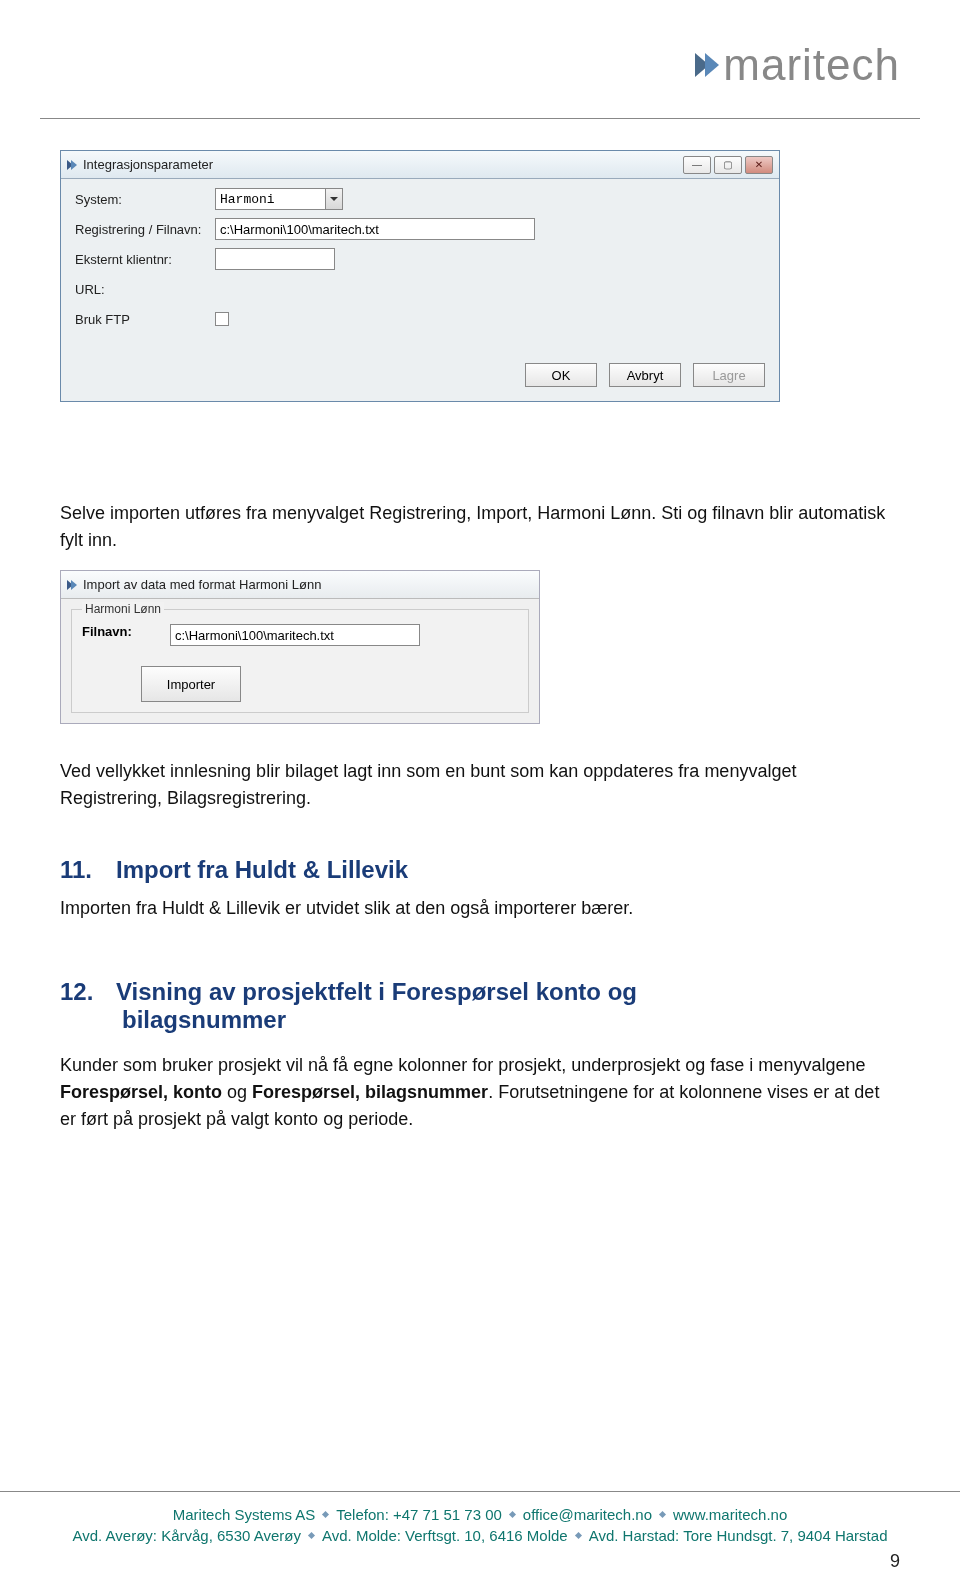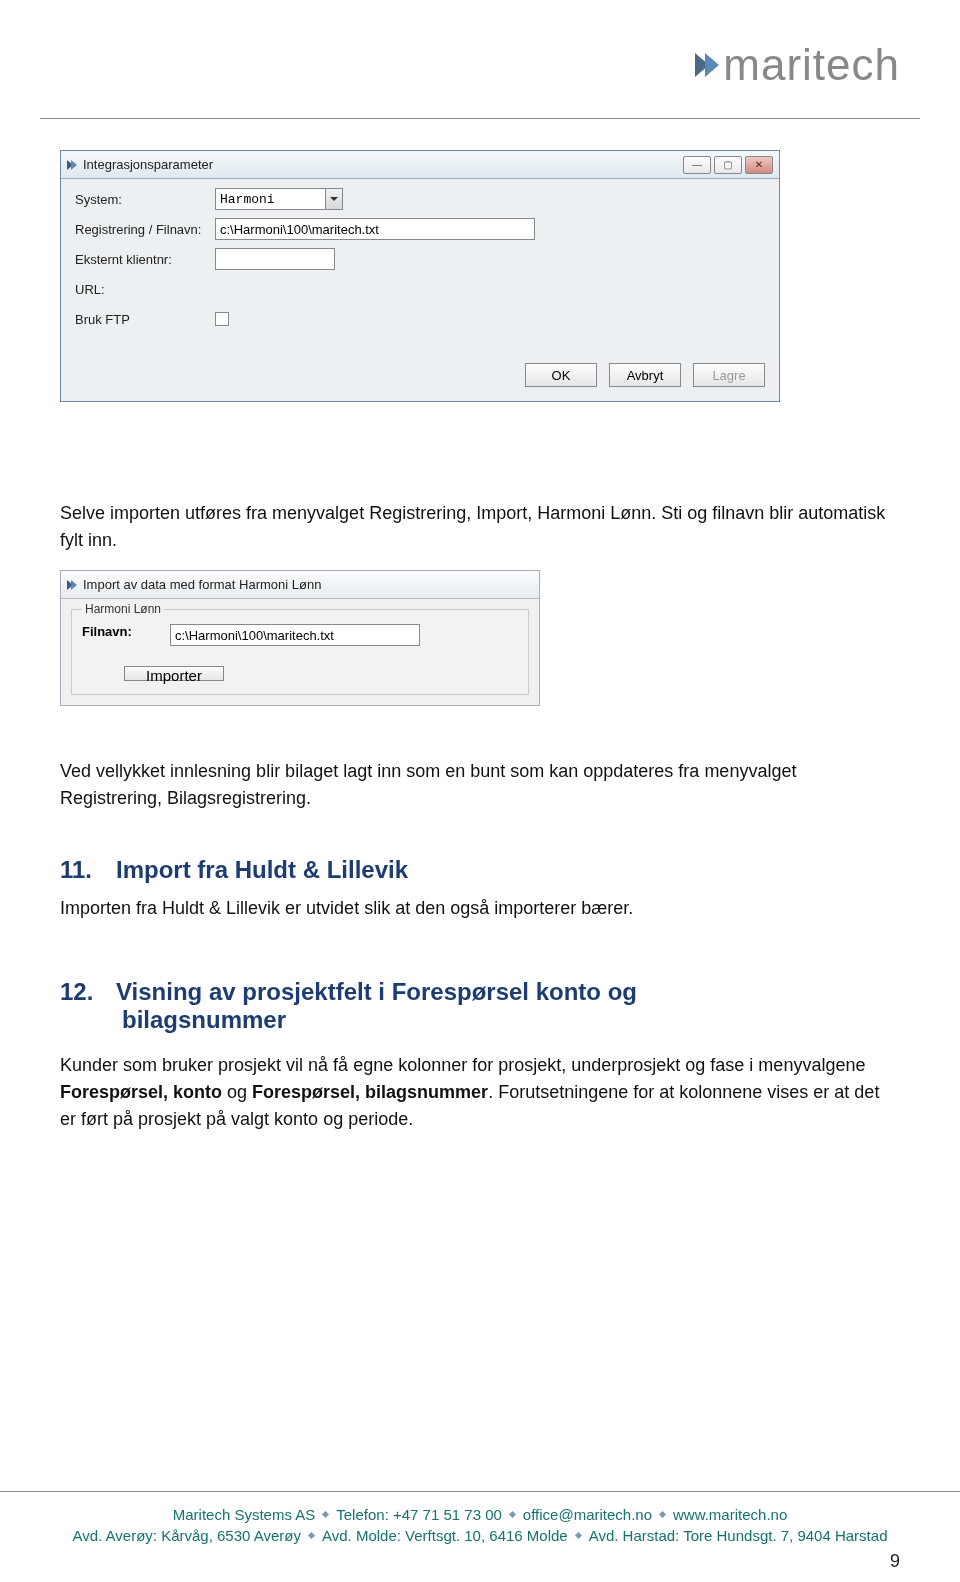--- a/index.html
+++ b/index.html
@@ -198,25 +198,25 @@
   .d2-input {
     border: 1px solid #888;
     height: 22px;
     width: 250px;
     background: #fff;
     padding: 2px 4px;
     font-size: 13px;
     font-family: Tahoma, sans-serif;
   }
   .d2-btn {
-    width: 100px; height: 15px;
+    width: 100px; height: 36px;
     border: 1px solid #888;
     background: linear-gradient(#fdfdfd,#e6e6e6);
-    font-size: 15px;
-    margin-left: 42px;
+    font-size: 13px;
+    margin-left: 59px;
   }
   .para2 { top: 758px; }
   .heading {
     position: absolute;
     left: 60px;
     width: 840px;
     font-family: Verdana, Arial, sans-serif;
     font-size: 24px;
     font-weight: bold;
     color: #1a3c78;

